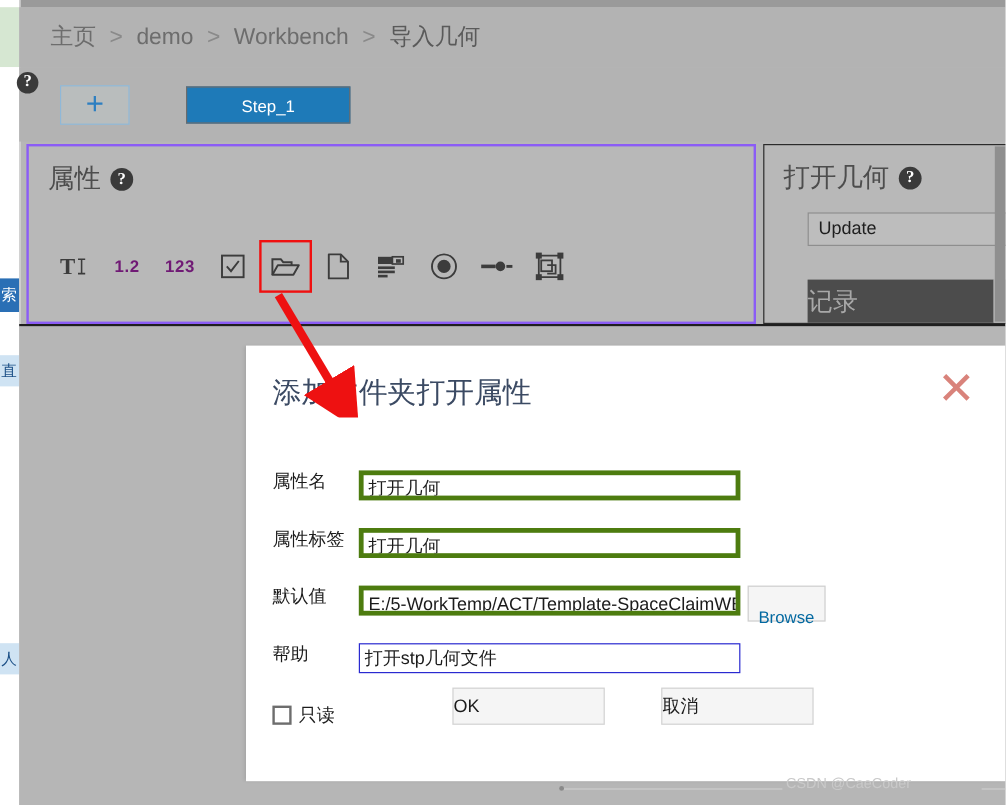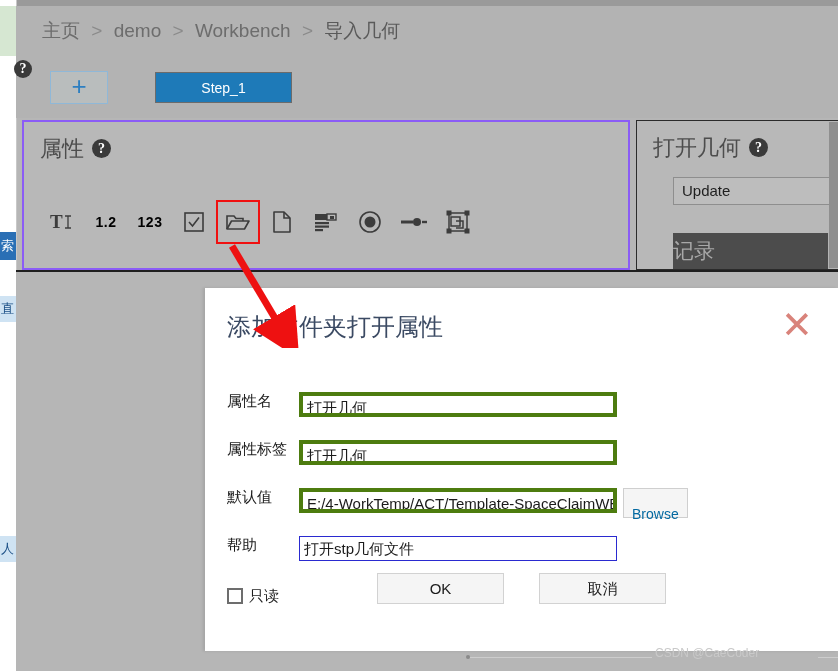--- a/index.html
+++ b/index.html
@@ -100,21 +100,21 @@
   .icon-row {
     position: absolute; left: 16px; top: 78px; height: 44px;
     display: flex; align-items: center;
   }
   .tool-icon {
     width: 44px; height: 44px;
     display: flex; align-items: center; justify-content: center;
     color: #3c3c3c;
     position: relative;
   }
-  .tool-icon.num { font-size: 14px; font-weight: 600; color: #000000;
+  .tool-icon.num { font-size: 14px; font-weight: 600; color: #701a75;
                    font-family: "Liberation Sans", sans-serif; letter-spacing: .5px; justify-content: center;}
   .tool-icon.highlight { outline: 2px solid #f01010; outline-offset: -2px; }
 
   
   .panel-callback {
     position: absolute; left: 636px; top: 120px; width: 210px; height: 150px;
     background: #b8b8b8;
     border: 1px solid #2b2b2b;
     box-sizing: border-box;
     overflow: hidden;
@@ -201,22 +201,23 @@
   .chk-label { font-size: 15px; color: #1c1c1c;
                font-family: Liberation Serif, serif; }
 
   .dlg-buttons {
     position: absolute; left: 0; top: 285px; width: 633px;
     display: flex; justify-content: center; gap: 35px;
   }
   .dlg-btn {
     width: 127px; height: 31px; box-sizing: border-box;
     border: 1px solid #d2d2d2; background: #f5f5f5;
-    font-size: 15px; color: #1b1b1b; line-height: 29px; text-align: center;
+    font-size: 15px; color: #1b1b1b; line-height: 29px; text-align: left;
     font-family: "Liberation Sans", "DejaVu Sans", sans-serif;
+    margin-left: 12px;
   }
 
   
   .arrow-svg { position: absolute; left: 210px; top: 238px; width: 110px; height: 110px; pointer-events: none; }
 
   
   .watermark {
     position: absolute; left: 655px; top: 646px;
     font-size: 12px; color: #c9c9c9; white-space: nowrap;
     font-family: "Liberation Sans", sans-serif;
@@ -375,21 +376,21 @@
         <div class="f-input wide">打开几何</div>
       </div>
 
       <div class="form-row">
         <div class="f-label">属性标签</div>
         <div class="f-input wide">打开几何</div>
       </div>
 
       <div class="form-row">
         <div class="f-label">默认值</div>
-        <div class="f-input path">E:/4-WorkTemp/ACT/Template-SpaceClaimWB</div>
+        <div class="f-input path">E:/5-WorkTemp/ACT/Template-SpaceClaimWB</div>
         <div class="browse-btn">Browse</div>
       </div>
 
       <div class="form-row">
         <div class="f-label">帮助</div>
         <div class="f-input wide focused">打开stp几何文件</div>
       </div>
 
       <div class="chk-row">
         <div class="chk-box"></div>

